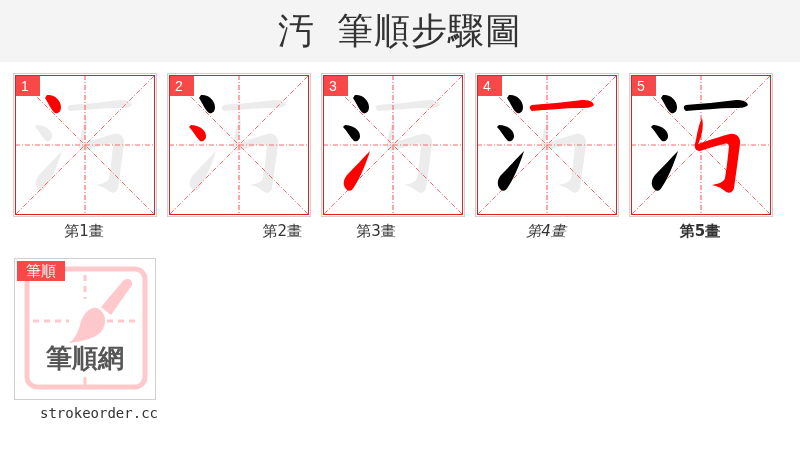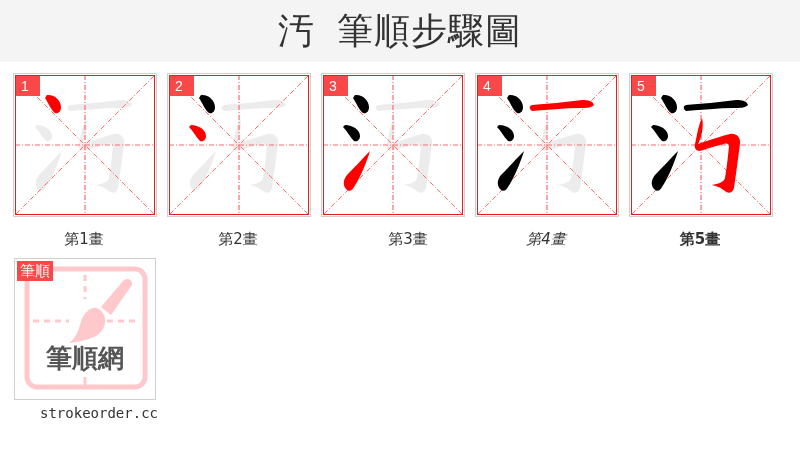--- a/index.html
+++ b/index.html
@@ -4,23 +4,23 @@
 <style>
   html, body { margin:0; padding:0; }
   body { width:800px; height:458px; background:#ffffff; position:relative; overflow:hidden; font-family:"DejaVu Sans", sans-serif; }
   .header { position:absolute; left:0; top:0; width:800px; height:62px; background:#f4f4f4;padding-left:20px; }
   .title { position:absolute; left:0; top:0; width:800px; height:62px; line-height:62px; text-align:center; font-size:36px; color:#333; letter-spacing:1px; }
   .title .ch { margin-right:22px; }
   .frame { position:absolute; width:142px; height:142px; border:1px solid #d0d0d0; background:#fff; }
   .frame .inner { position:absolute; left:1px; top:1px; width:138px; height:138px; border:1px solid #e0201f; box-sizing:content-box; }
   .frame svg { position:absolute; left:0; top:0; }
   .badge { position:absolute; left:2px; top:2px; width:24px; height:20px; background:#f94848; color:#fff; font-size:14px; line-height:20px; padding-left:5px; box-sizing:border-box; font-family:"Liberation Sans", sans-serif; }
-  .caption { position:absolute; width:144px; text-align:center; font-size:15px; color:#333; top:222px;margin-top:8px; }
+  .caption { position:absolute; width:144px; text-align:center; font-size:15px; color:#333; top:222px; }
   .logo-box { position:absolute; left:14px; top:258px; width:140px; height:140px; border:1px solid #d0d0d0; background:#fff; }
-  .logo-badge { position:absolute; left:2px; top:2px; width:36px; height:20px; background:#f94848; color:#fff; font-size:15px; line-height:20px; text-align:center; }
+  .logo-badge { position:absolute; left:2px; top:2px; width:48px; height:20px; background:#f94848; color:#fff; font-size:15px; line-height:20px; text-align:center; }
   .site { position:absolute; left:28px; top:405px; width:142px; text-align:center; font-family:"DejaVu Sans Mono", monospace; font-size:14px; color:#333; }
 </style>
 </head>
 <body>
 
 <div class="header">
   <div class="title"><span class="ch">汚</span><span>筆順步驟圖</span></div>
 </div>
 
 <svg width="0" height="0" style="position:absolute">
@@ -62,39 +62,39 @@
         <use href="#s4"></use>
         <use href="#s5"></use>
       </g>
     <use href="#grid"></use>
     <use href="#s1" fill="#000"></use>
     <use href="#s2" fill="#ff0000"></use>
   </svg>
   <div class="inner"></div>
   <div class="badge">2</div>
 </div>
-<div class="caption" style="left:166px;">第2畫</div>
+<div class="caption" style="left:158px;text-align:right;">第2畫</div>
 
 <div class="frame" style="left:321px; top:73px;">
   <svg width="142" height="142" viewBox="0 0 142 142">
     <g fill="#ececec">
         <use href="#s4"></use>
         <use href="#s5"></use>
       </g>
     <use href="#grid"></use>
     <g fill="#000">
         <use href="#s1"></use>
         <use href="#s2"></use>
       </g>
     <use href="#s3" fill="#ff0000"></use>
   </svg>
   <div class="inner"></div>
   <div class="badge">3</div>
 </div>
-<div class="caption" style="left:336px;">第3畫</div>
+<div class="caption" style="left:304px;">第3畫</div>
 
 <div class="frame" style="left:475px; top:73px;">
   <svg width="142" height="142" viewBox="0 0 142 142">
     <g fill="#ececec">
         <use href="#s5"></use>
       </g>
     <use href="#grid"></use>
     <g fill="#000">
         <use href="#s1"></use>
         <use href="#s2"></use>

